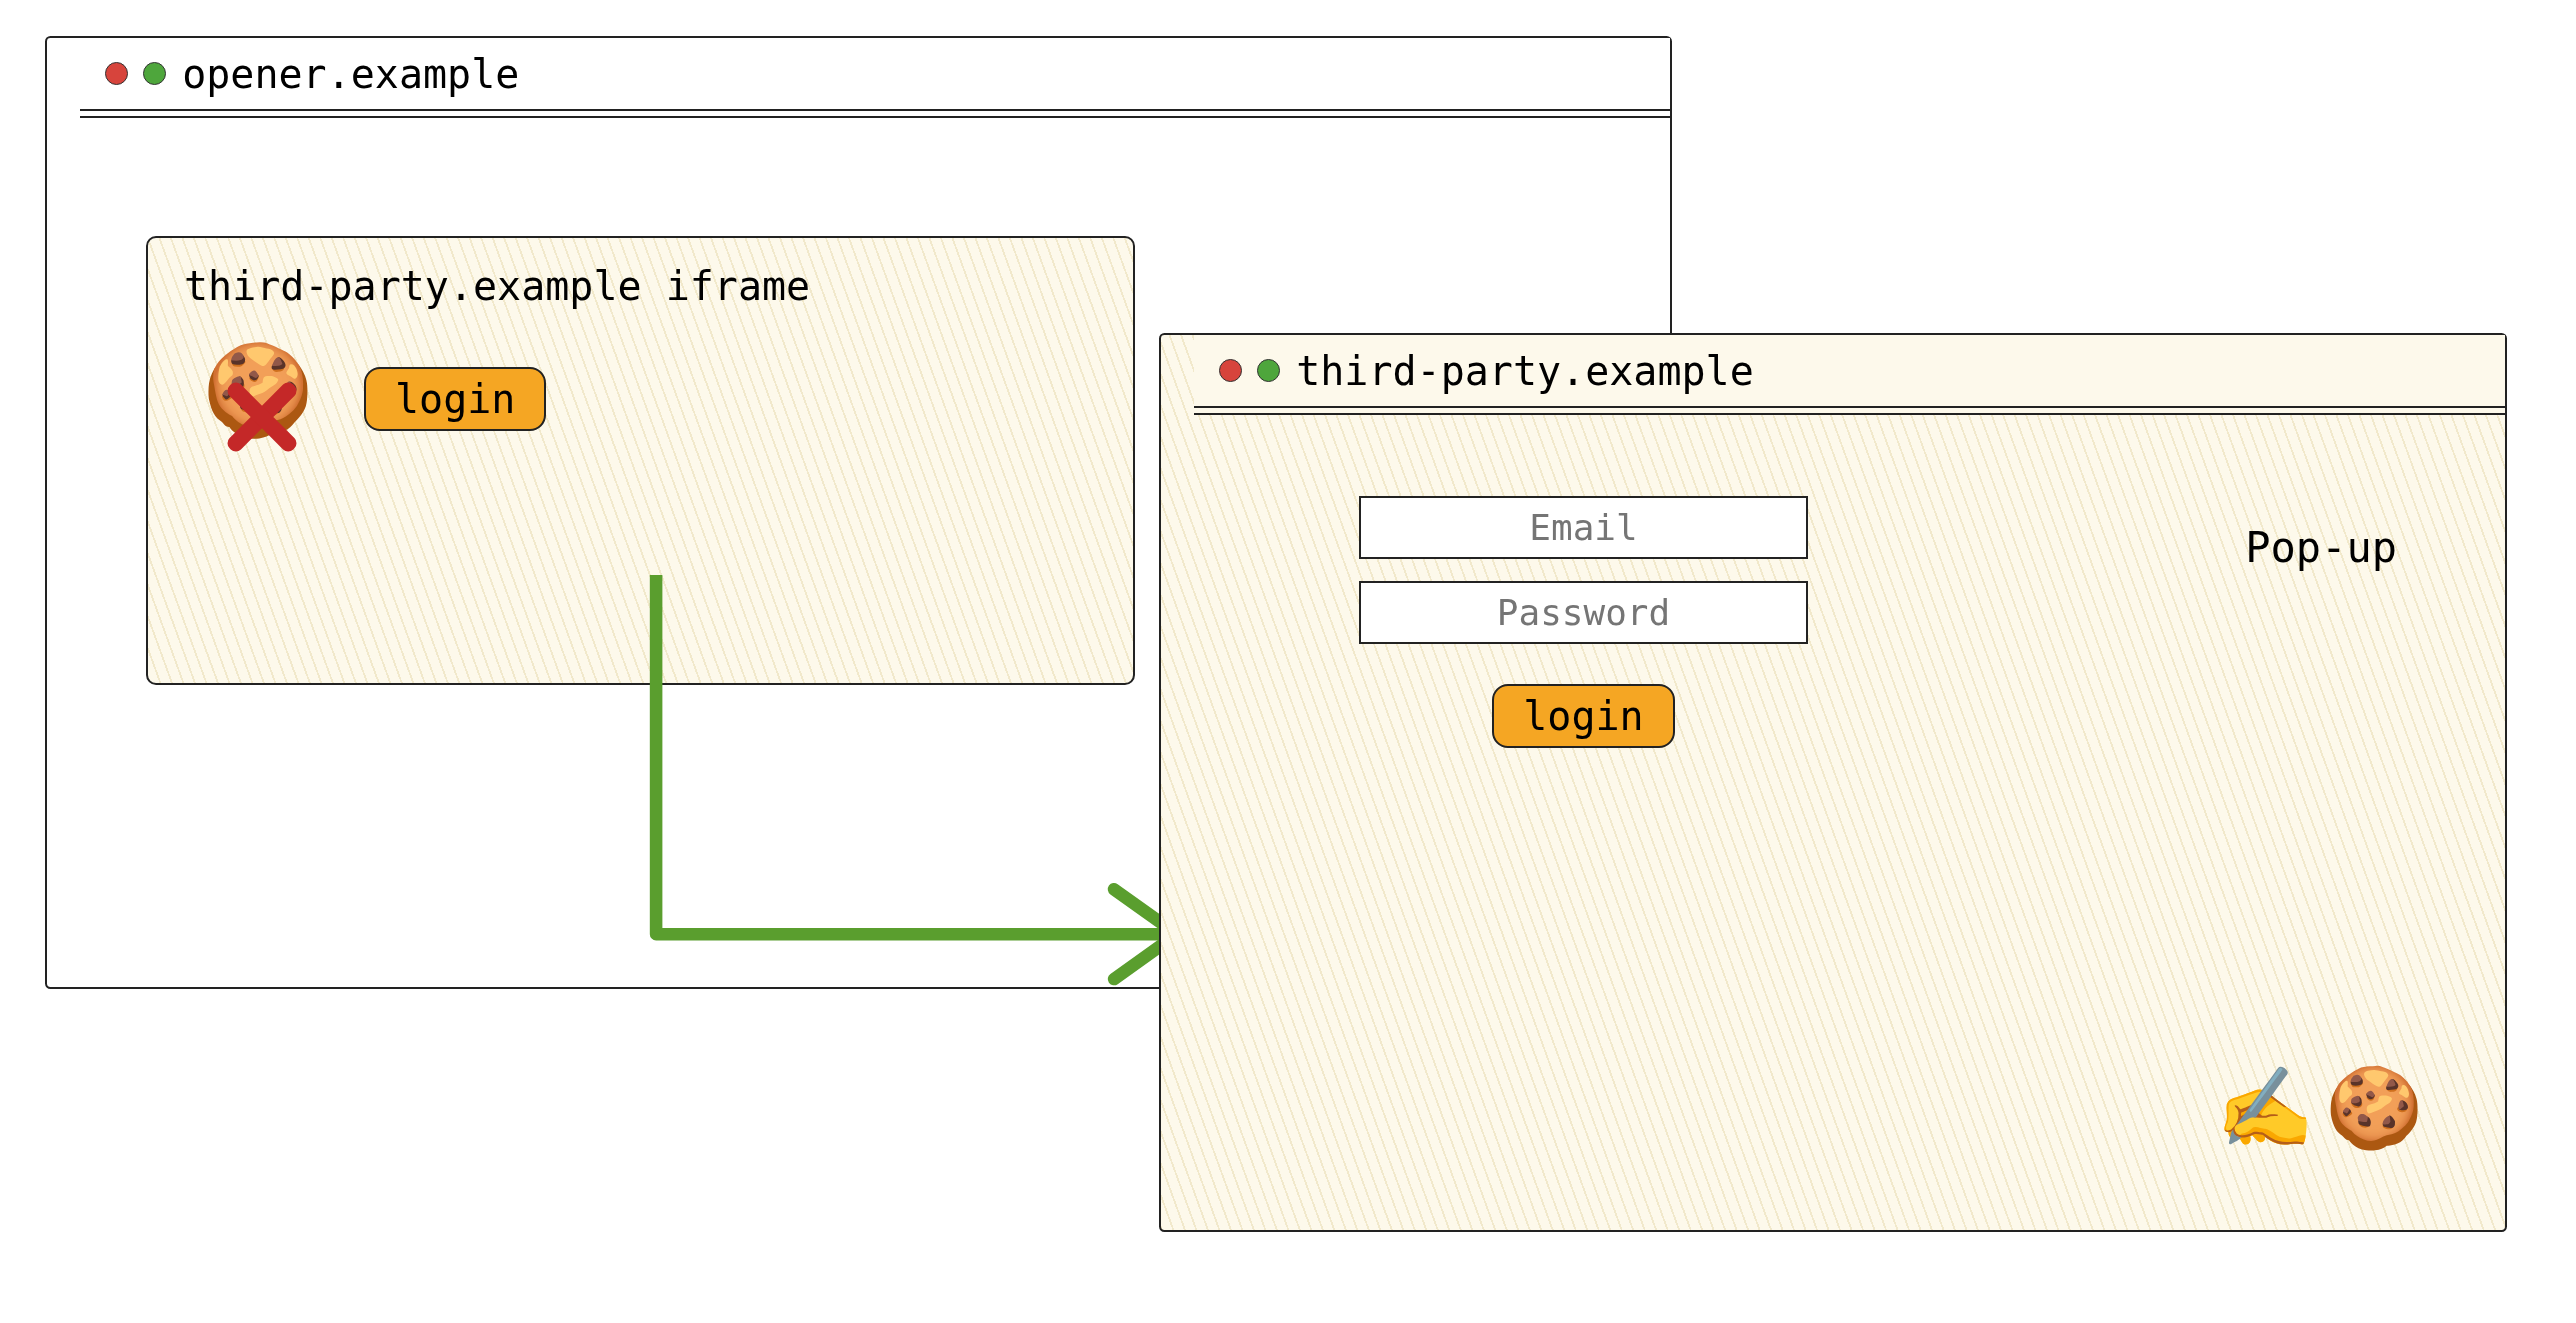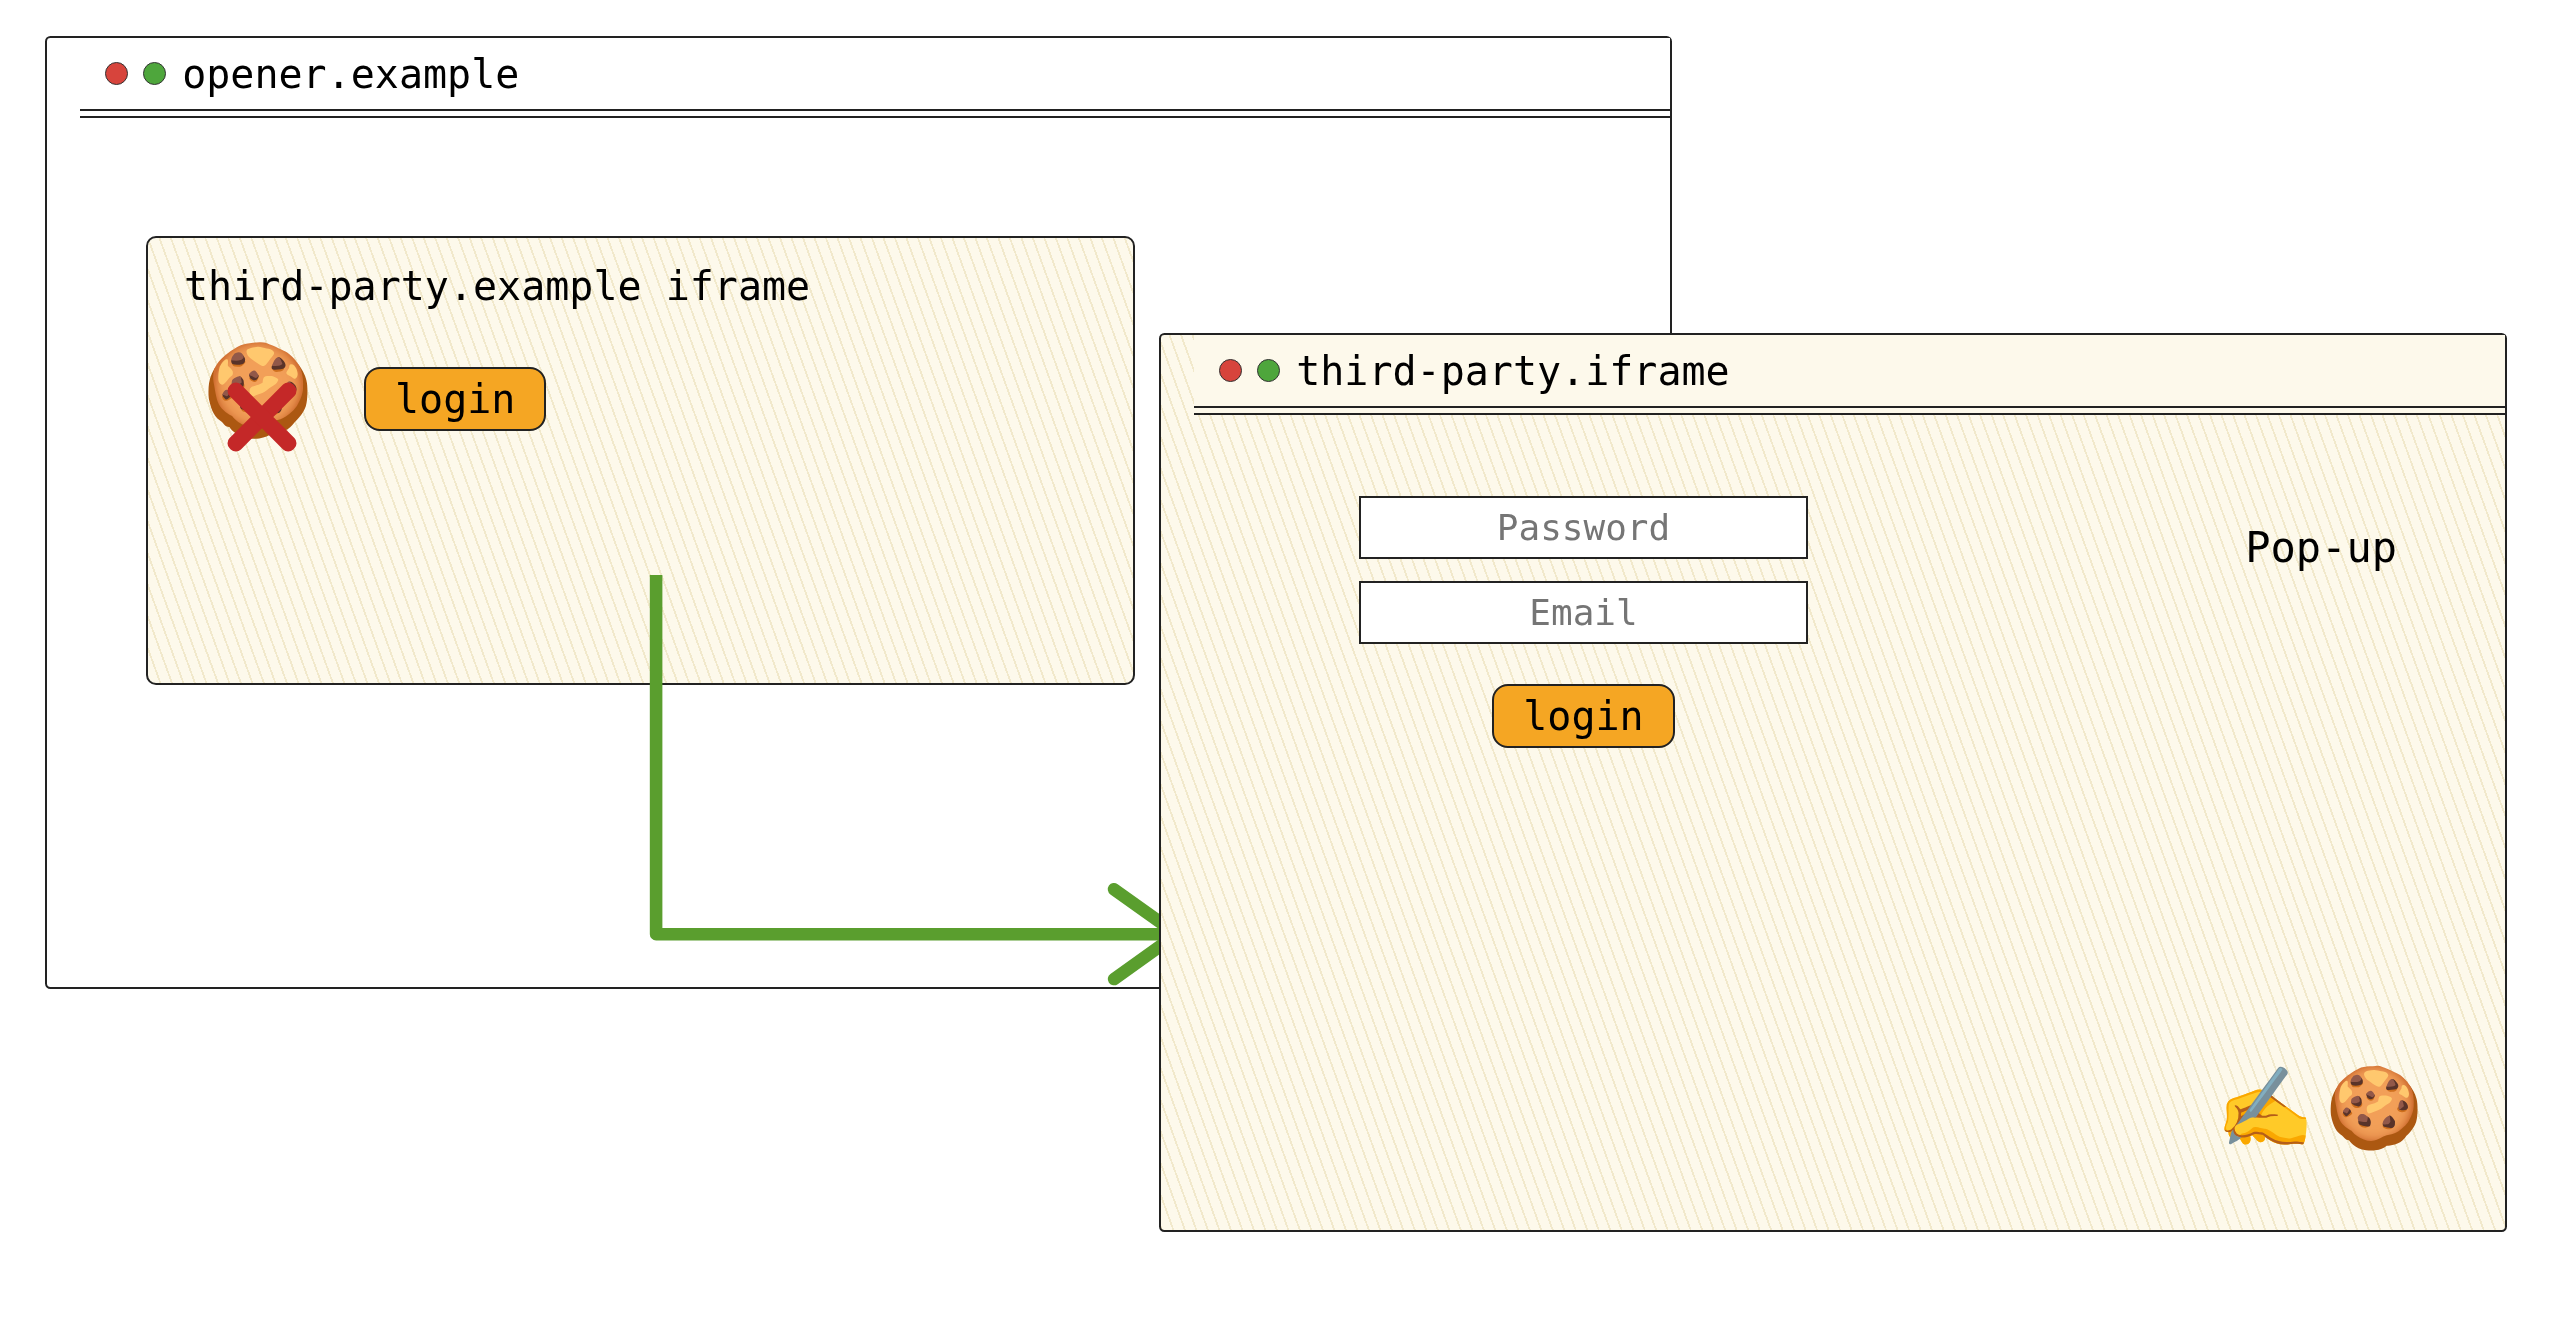--- a/index.html
+++ b/index.html
@@ -168,28 +168,28 @@
   <path d="M 60 0 L 60 400 L 620 400" fill="none" stroke="#5a9e2e" stroke-width="14" stroke-linecap="round" stroke-linejoin="round"></path>
   <path d="M 570 350 L 640 400 L 570 450" fill="none" stroke="#5a9e2e" stroke-width="14" stroke-linecap="round" stroke-linejoin="round"></path>
 </svg>
 
 <div class="window hatched" style="left:1159px; top:333px; width:1348px; height:899px;">
   <div class="titlebar" style="background:#fdf9eb">
     <div class="dots">
       <div class="dot red"></div>
       <div class="dot green"></div>
     </div>
-    <span>third-party.iframe</span>
+    <span>third-party.example</span>
   </div>
   <div class="titlebar" style="background:#fdf9eb; border-bottom:2.7px solid #222; padding:0; height:7.2px;"></div>
 
   <div class="popup-body">
     <div class="form-col">
+      <input class="text-field" placeholder="Email" style="">
       <input class="text-field" type="password" placeholder="Password" style="">
-      <input class="text-field" placeholder="Email" style="">
       <button class="login-btn" style="margin-top:18px;">login</button>
     </div>
 
     <div class="popup-label">Pop-up</div>
 
     <div class="popup-icons">
       <span class="emoji-lg">✍️</span>
       <span class="emoji-lg">🍪</span>
     </div>
   </div>

